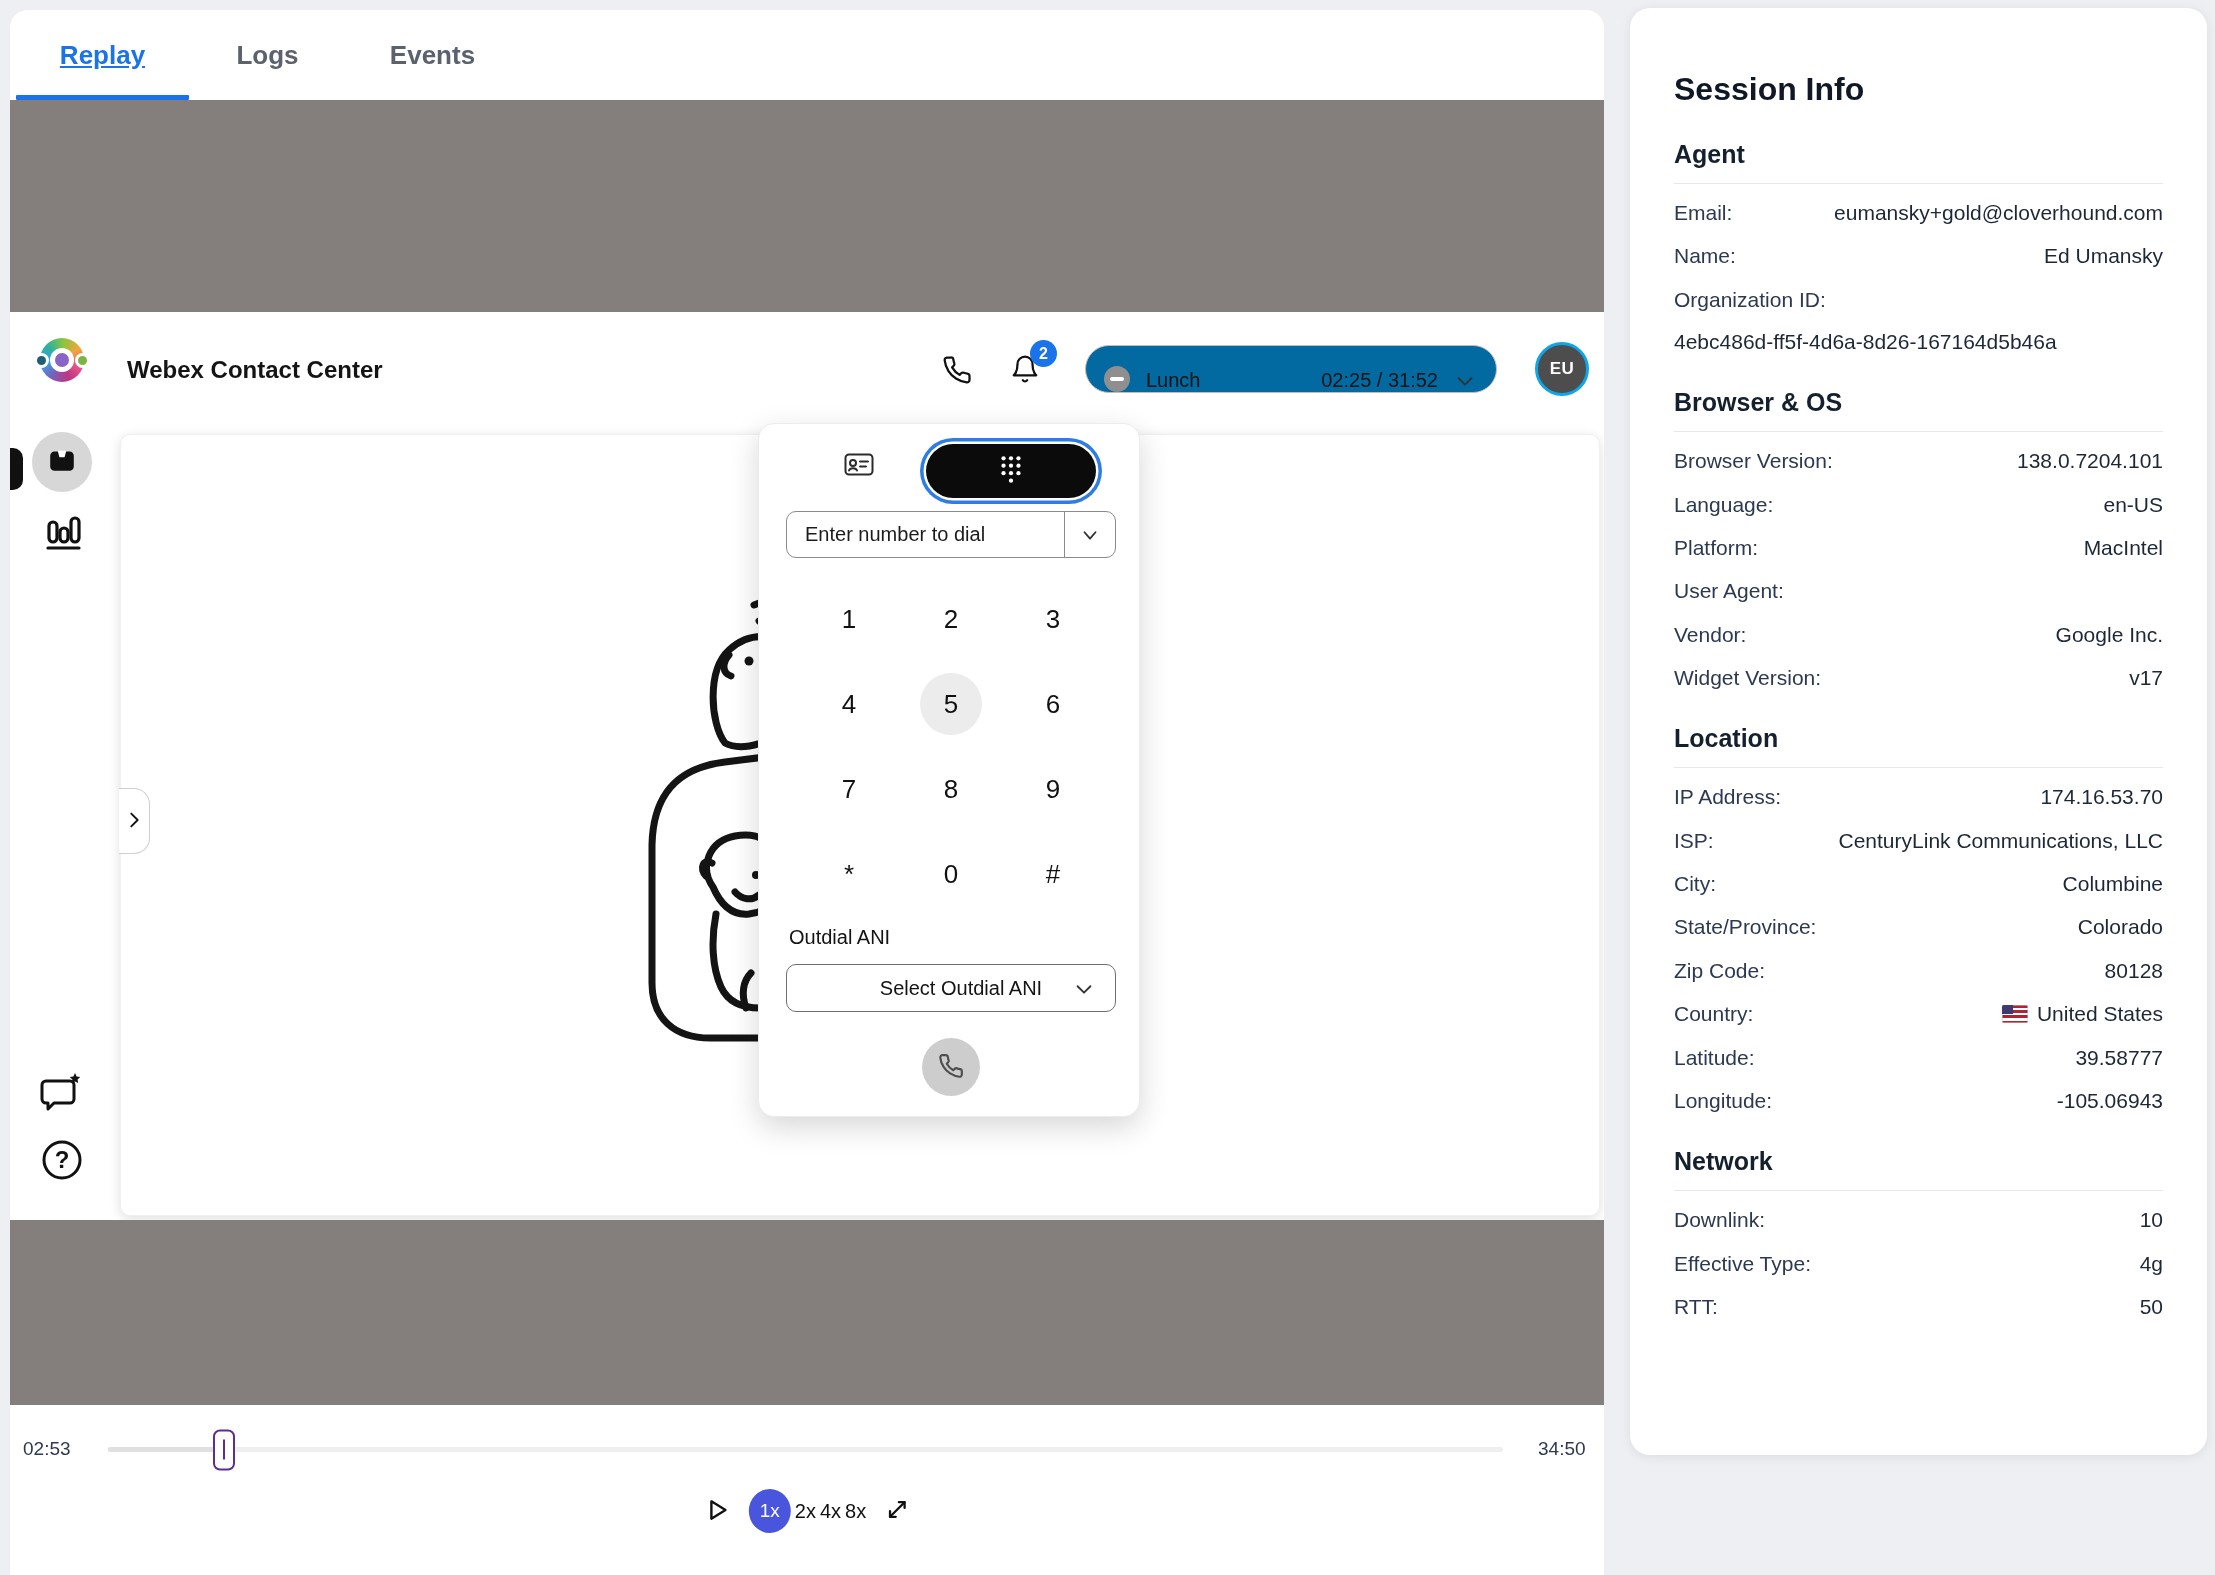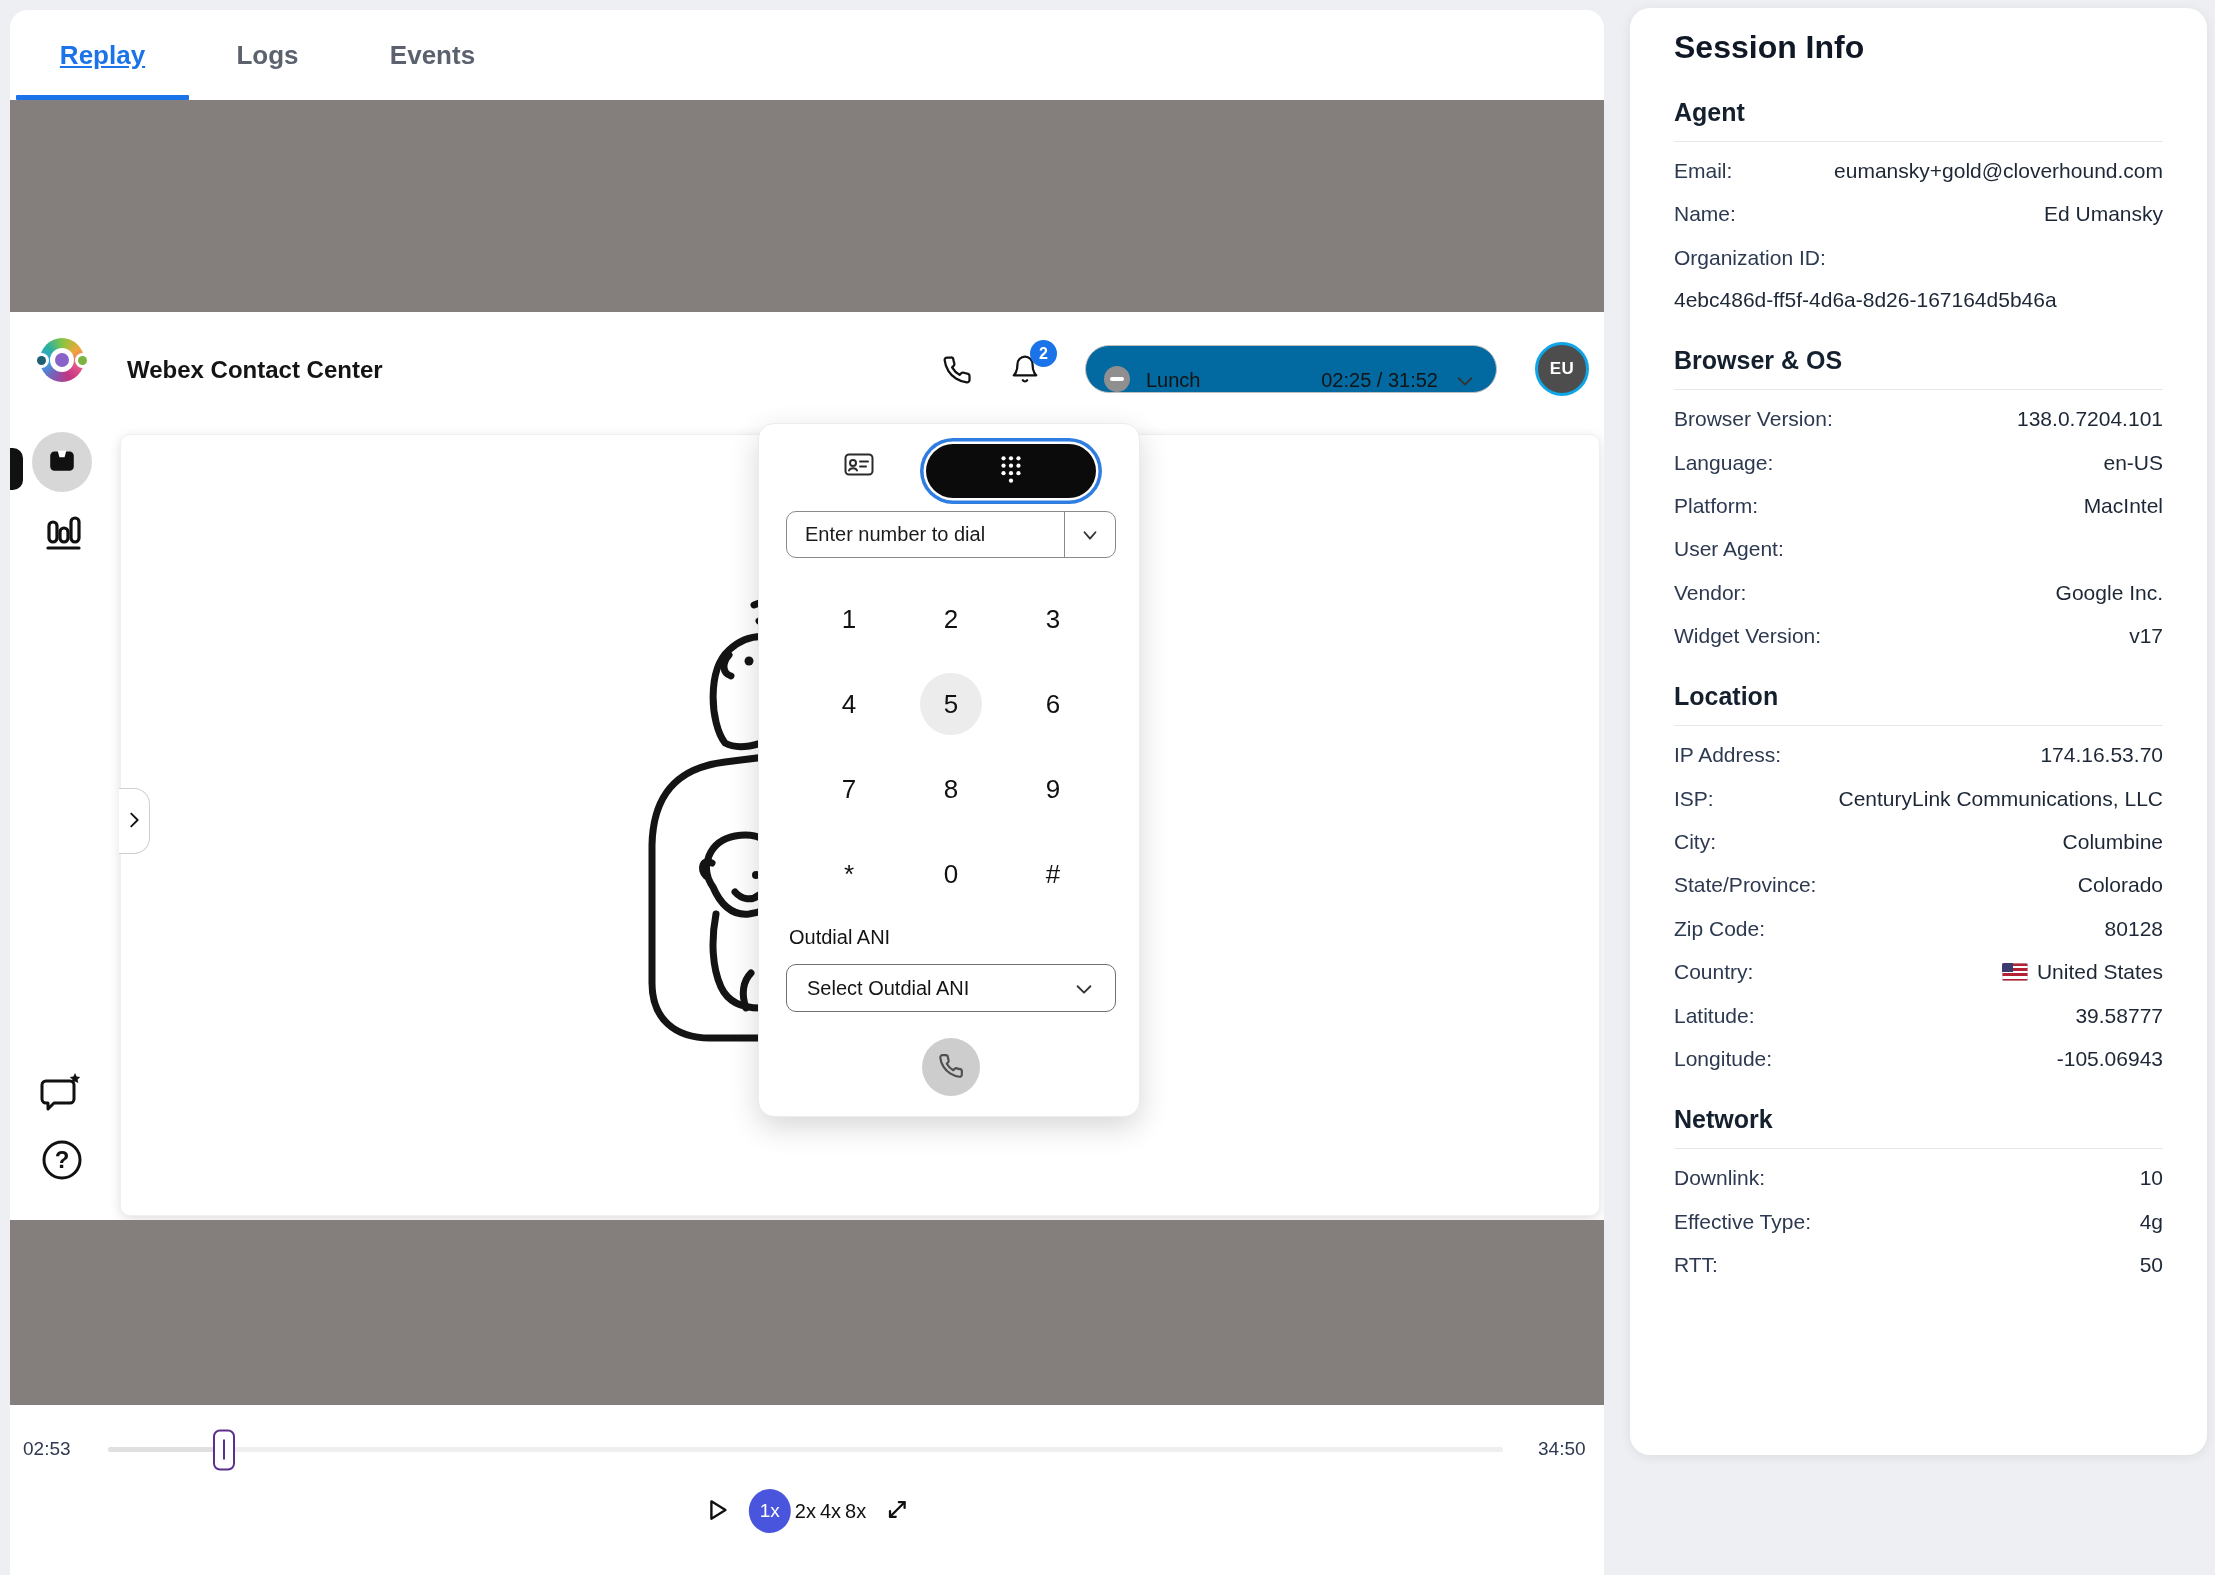--- a/index.html
+++ b/index.html
@@ -117,20 +117,21 @@
     font-family: "Liberation Sans", sans-serif; font-size: 26px; color: #111; cursor: pointer;
     display: flex; align-items: center; justify-content: center;
   }
   .key.hl { background: #ececec; }
 
   .outdial-label { position: absolute; left: 30px; top: 502px; font-size: 20px; color: #141414; }
   .outdial-select {
     position: absolute; left: 27px; top: 540px; width: 330px; height: 48px;
     border: 1.5px solid #6f6f6f; border-radius: 10px; display: flex; align-items: center; cursor: pointer;
     background: #fff;
+    justify-content: center;
   }
   .outdial-value { margin-left: 20px; font-size: 20px; color: #141414; }
   .outdial-chevron { position: absolute; right: 18px; top: 13px; display: flex; }
 
   .call-btn {
     position: absolute; left: 163px; top: 614px; width: 58px; height: 58px; border-radius: 50%;
     background: #cdcdcd; border: none; cursor: not-allowed;
     display: flex; align-items: center; justify-content: center;
   }
 
@@ -154,21 +155,21 @@
   .speed { font-size: 20px; color: #111; cursor: pointer; }
   .speed.active {
     width: 42px; height: 44px; border-radius: 50%; background: #4a55dd; color: #fff; font-size: 19px;
     display: flex; align-items: center; justify-content: center;
   }
 
   
   .session-panel {
     position: absolute; left: 1630px; top: 8px; width: 577px; height: 1447px;
     background: #fff; border-radius: 20px; box-shadow: 0 2px 12px rgba(15,23,42,.08);
-    padding: 21px 44px; overflow: hidden;
+    padding: 63px 44px; overflow: hidden;
   }
   .si-title { margin: 0; font-size: 32px; font-weight: 700; color: #101826; }
   .si-section { margin-top: 32px; }
   .si-header { font-size: 25px; font-weight: 700; color: #15202e; padding-bottom: 14px; border-bottom: 1.5px solid #e4e7eb; }
   .si-row { display: flex; justify-content: space-between; align-items: baseline; margin-top: 15px;
     font-size: 21px; line-height: 1.35; }
   .si-row.block { display: block; }
   .si-label { color: #2c3950; }
   .si-value { color: #1d2736; text-align: right; }
   .si-row.block .si-value { display: block; text-align: left; margin-top: 14px; word-break: break-word; }

